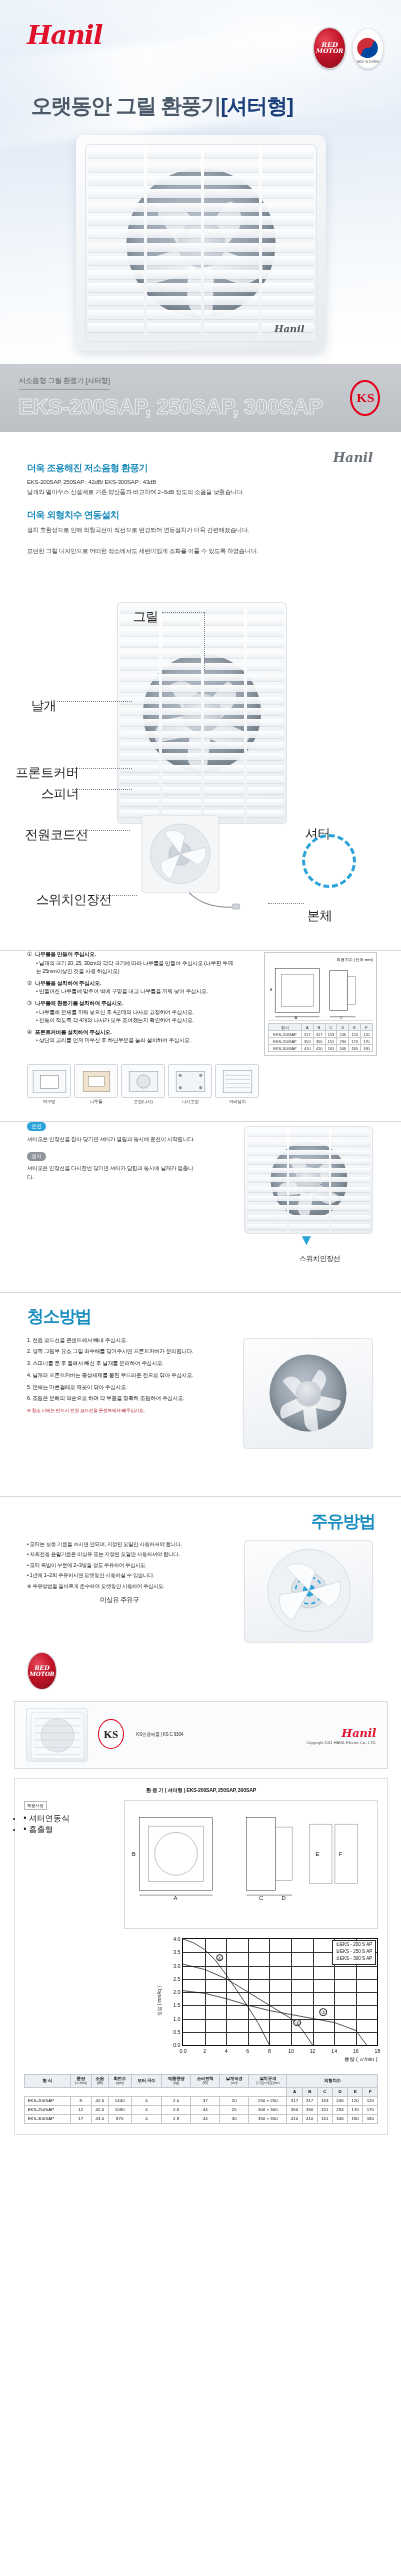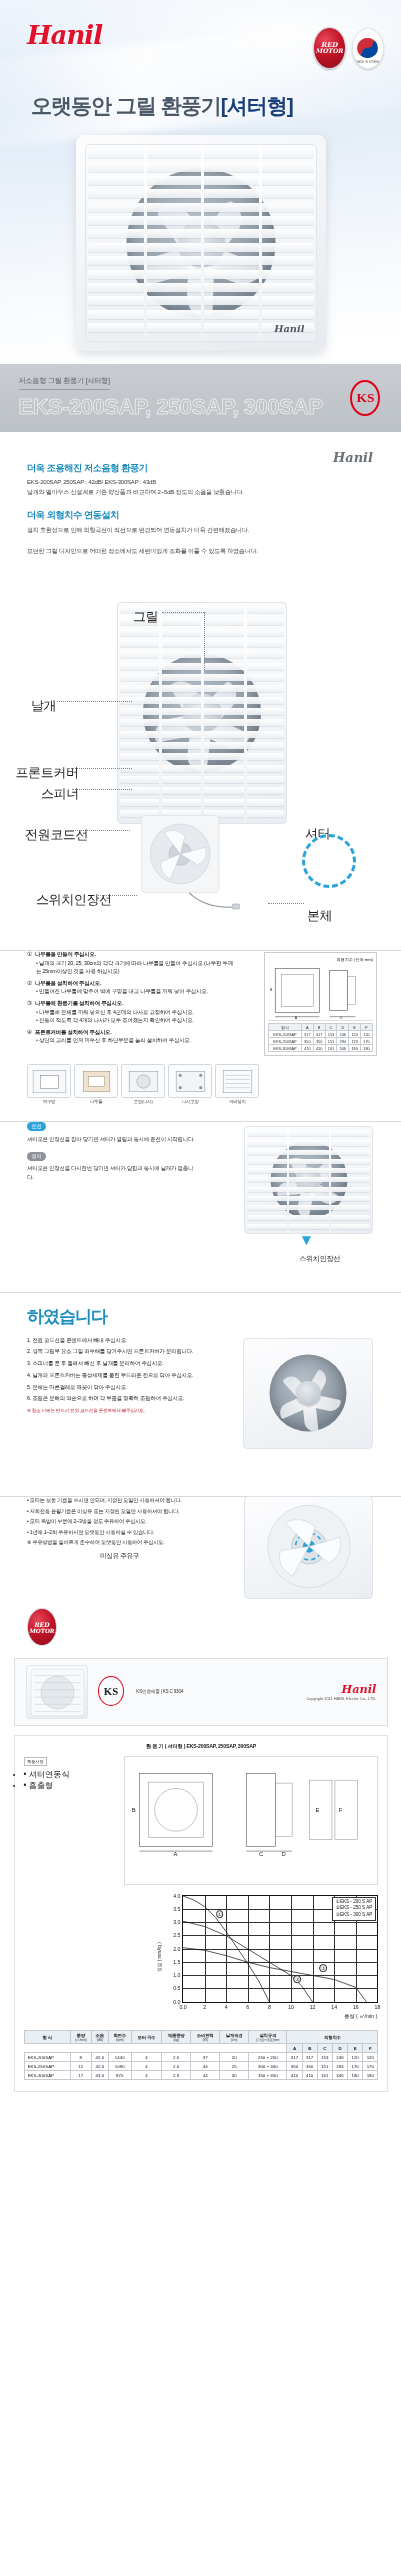--- a/index.html
+++ b/index.html
@@ -654,21 +654,21 @@
         <div class="louver" style="top:97px;height:5.7px"></div>
         <div class="grill-rib" style="left:42px;width:2.1px"></div>
         <div class="grill-rib" style="left:84px;width:2.1px"></div>
       </div>
     </div>
     <div class="down-arrow">▼</div>
     <div class="pull-label">스위치인장선</div>
   </section>
 
   <div class="sec-divider"></div>
-  <h2 class="sec-head">하였습니다</h2>
+  <h2 class="sec-head">청소방법</h2>
 
   <section class="clean">
     <ul class="clean-list">
       <li>1. 전원 코드선을 콘센트에서 빼내 주십시오.</li>
       <li>2. 양쪽 그립부 요소 그릴 좌우배를 당겨주시면 프론트커버가 분리됩니다.</li>
       <li>3. 스피너를 푼 후 돌려서 빼신 후 날개를 분리하여 주십시오.</li>
       <li>4. 날개와 프론트커버는 중성세제를 묻힌 부드러운 천으로 닦아 주십시오.</li>
       <li>5. 본체는 마른걸레로 깨끗이 닦아 주십시오.</li>
       <li>6. 조립은 분해의 역순으로 하며 각 부품을 정확히 조립하여 주십시오.</li>
     </ul>
@@ -680,20 +680,21 @@
         <div class="fan-blade" style="width:32px;height:13.4px;transform:rotate(84deg)"></div>
         <div class="fan-blade" style="width:32px;height:13.4px;transform:rotate(156deg)"></div>
         <div class="fan-blade" style="width:32px;height:13.4px;transform:rotate(228deg)"></div>
         <div class="fan-blade" style="width:32px;height:13.4px;transform:rotate(300deg)"></div>
         <div class="fan-hub" style="width:25px;height:25px"></div>
       </div>
     </div>
   </section>
 
   <div class="sec-divider"></div>
+  <h2 class="sec-head right">주유방법</h2>
 
   <section class="oil">
     <ul class="oil-body">
       <li>• 모터는 보통 기름을 쓰시면 안되며, 지정된 오일만 사용하셔야 합니다.</li>
       <li>• 저회전용 윤활기름은 미싱유 또는 지정된 오일만 사용하셔야 합니다.</li>
       <li>• 모터 축받이 부분에 2~3방울 정도 주유하여 주십시오.</li>
       <li>• 1년에 1~2회 주유하시면 오랫동안 사용하실 수 있습니다.</li>
       <li>※ 주유방법을 올바르게 준수하여 오랫동안 사용하여 주십시오.</li>
     </ul>
     <div class="oil-caption">미싱유 주유구</div>

